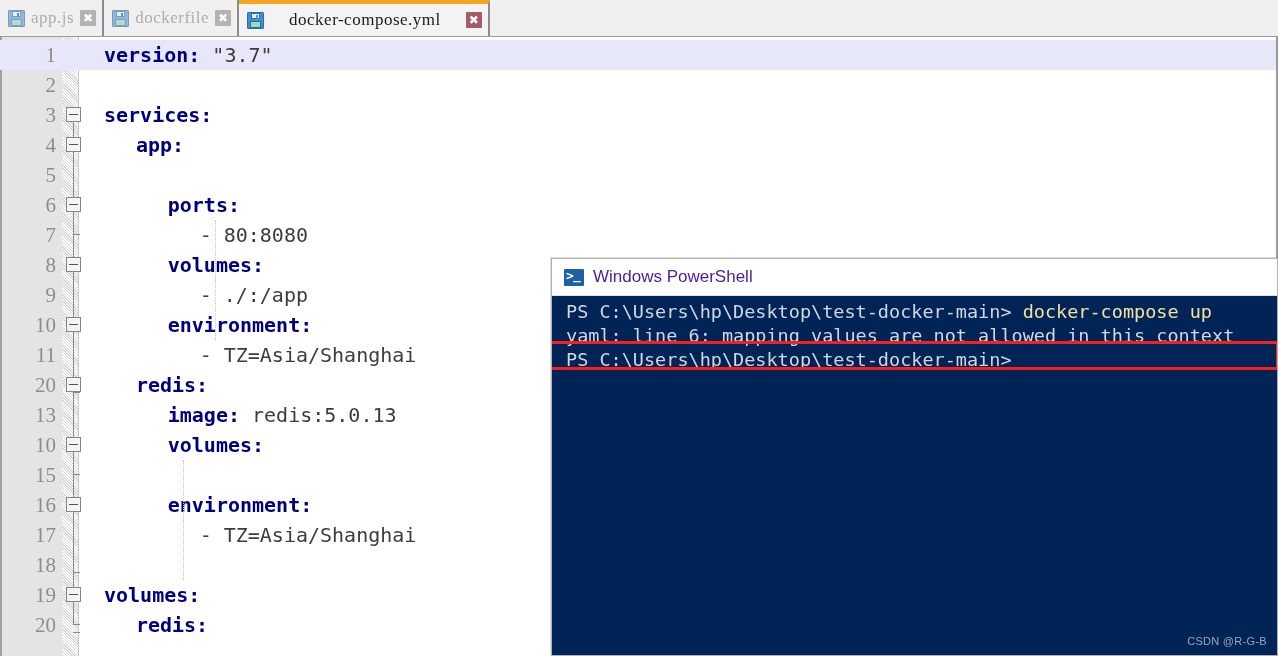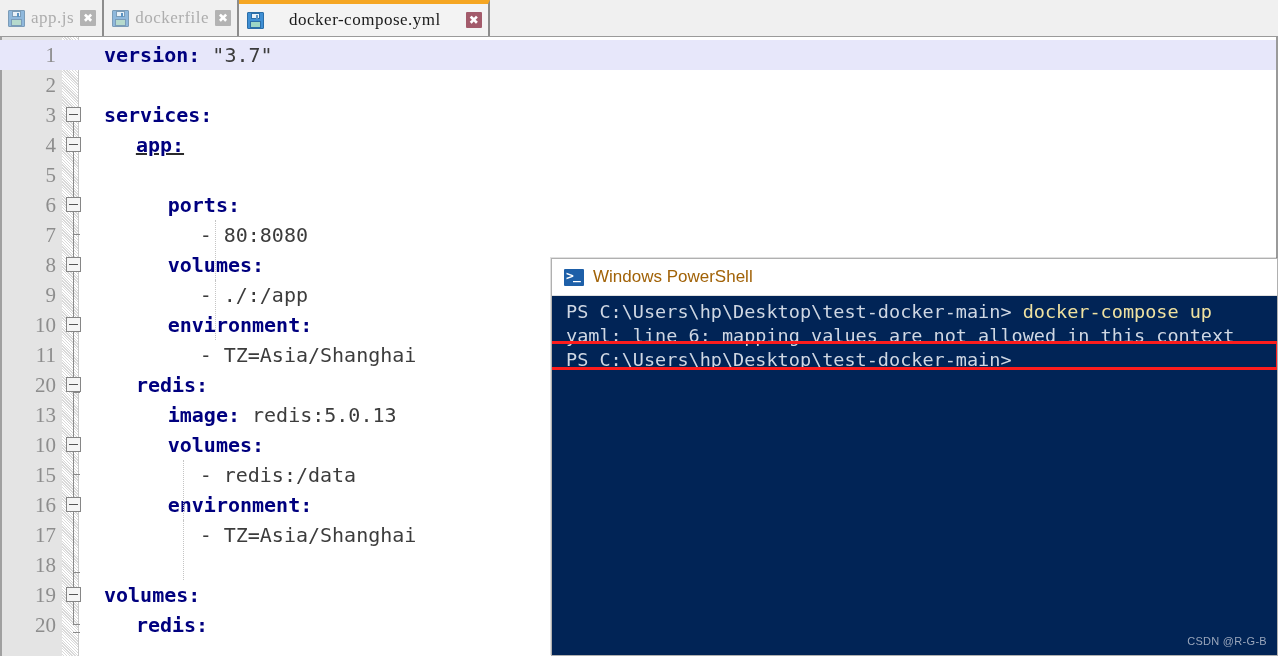--- a/index.html
+++ b/index.html
@@ -156,21 +156,21 @@
   .ps-icon::before {
     content:">"; position:absolute; left:2px; top:-1px;
     color:#fff; font-family:"DejaVu Sans Mono", monospace; font-size:13px; font-weight:bold;
   }
   .ps-icon::after {
     content:"_"; position:absolute; left:9px; top:-2px;
     color:#fff; font-family:"DejaVu Sans Mono", monospace; font-size:13px; font-weight:bold;
   }
   .ps-title-text {
     font-family:"Liberation Sans", sans-serif;
-    font-size:17px; color:#a16207;
+    font-size:17px; color:#4c1d95;
   }
   .ps-body {
     position:relative;
     padding:4px 0 0 2px;
     height:360px;
   }
   .ps-line {
     font-family:"DejaVu Sans Mono", monospace;
     font-size:18.5px; line-height:24px;
     color:#cfd7e3;
@@ -251,21 +251,21 @@
         <div class="line" style="top: 33px;">
           <div class="lnum">2</div>
           <div class="code" style="left: 104px;"></div>
         </div>
         <div class="line" style="top: 63px;">
           <div class="lnum">3</div>
           <div class="code" style="left: 104px;"><span class="k">services:</span></div>
         </div>
         <div class="line" style="top: 93px;">
           <div class="lnum">4</div>
-          <div class="code" style="left: 135.88px; text-decoration: underline;"><span class="k">app:</span></div>
+          <div class="code" style="left: 135.88px;"><span class="k">app:</span></div>
         </div>
         <div class="line" style="top: 123px;">
           <div class="lnum">5</div>
         </div>
         <div class="line" style="top: 153px;">
           <div class="lnum">6</div>
           <div class="code" style="left: 167.759px;"><span class="k">ports:</span></div>
         </div>
         <div class="line" style="top: 183px;">
           <div class="lnum">7</div>
@@ -294,21 +294,20 @@
         <div class="line" style="top: 363px;">
           <div class="lnum">13</div>
           <div class="code" style="left: 167.759px;"><span class="k">image:</span><span class="v"> redis:5.0.13</span></div>
         </div>
         <div class="line" style="top: 393px;">
           <div class="lnum">10</div>
           <div class="code" style="left: 167.759px;"><span class="k">volumes:</span></div>
         </div>
         <div class="line" style="top: 423px;">
           <div class="lnum">15</div>
-          <div class="code" style="left: 199.638px;"><span class="v">- redis:/data</span></div>
         </div>
         <div class="line" style="top: 453px;">
           <div class="lnum">16</div>
           <div class="code" style="left: 167.759px;"><span class="k">environment:</span></div>
         </div>
         <div class="line" style="top: 483px;">
           <div class="lnum">17</div>
           <div class="code" style="left: 199.638px;"><span class="v">- TZ=Asia/Shanghai</span></div>
         </div>
         <div class="line" style="top: 513px;">

